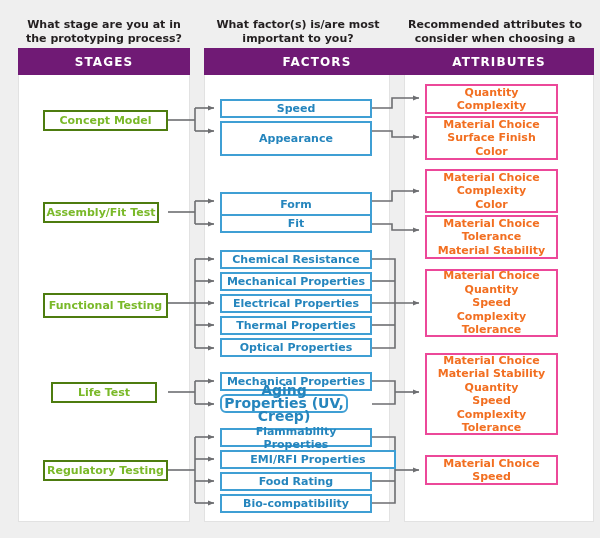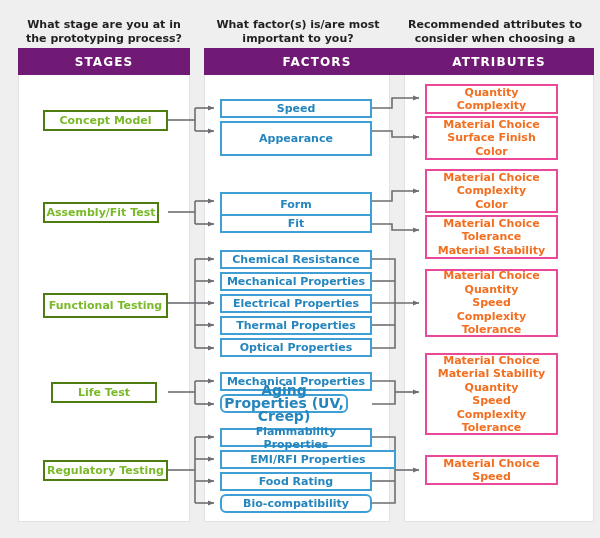--- a/index.html
+++ b/index.html
@@ -168,21 +168,21 @@
   <div class="node factor" style="left:220px;top:250px;width:152px;height:19px;">Chemical Resistance</div>
   <div class="node factor" style="left:220px;top:272px;width:152px;height:19px;">Mechanical Properties</div>
   <div class="node factor" style="left:220px;top:294px;width:152px;height:19px;">Electrical Properties</div>
   <div class="node factor" style="left:220px;top:316px;width:152px;height:19px;">Thermal Properties</div>
   <div class="node factor" style="left:220px;top:338px;width:152px;height:19px;">Optical Properties</div>
   <div class="node factor" style="left:220px;top:372px;width:152px;height:19px;">Mechanical Properties</div>
   <div class="node factor" style="left:220px;top:394px;width:128px;height:19px;font-size:14px;border-radius:6px;">Aging Properties (UV, Creep)</div>
   <div class="node factor" style="left:220px;top:428px;width:152px;height:19px;">Flammability Properties</div>
   <div class="node factor" style="left:220px;top:450px;width:176px;height:19px;">EMI/RFI Properties</div>
   <div class="node factor" style="left:220px;top:472px;width:152px;height:19px;">Food Rating</div>
-  <div class="node factor" style="left:220px;top:494px;width:152px;height:19px;border-radius:6px;">Bio-compatibility</div>
+  <div class="node factor" style="left:220px;top:494px;width:152px;height:19px;">Bio-compatibility</div>
 
   <div class="node attr" style="left:425px;top:84px;width:133px;height:30px;">
     <div>
       <span>Quantity</span>
       <span>Complexity</span>
     </div>
   </div>
 
   <div class="node attr" style="left:425px;top:116px;width:133px;height:44px;">
     <div>

